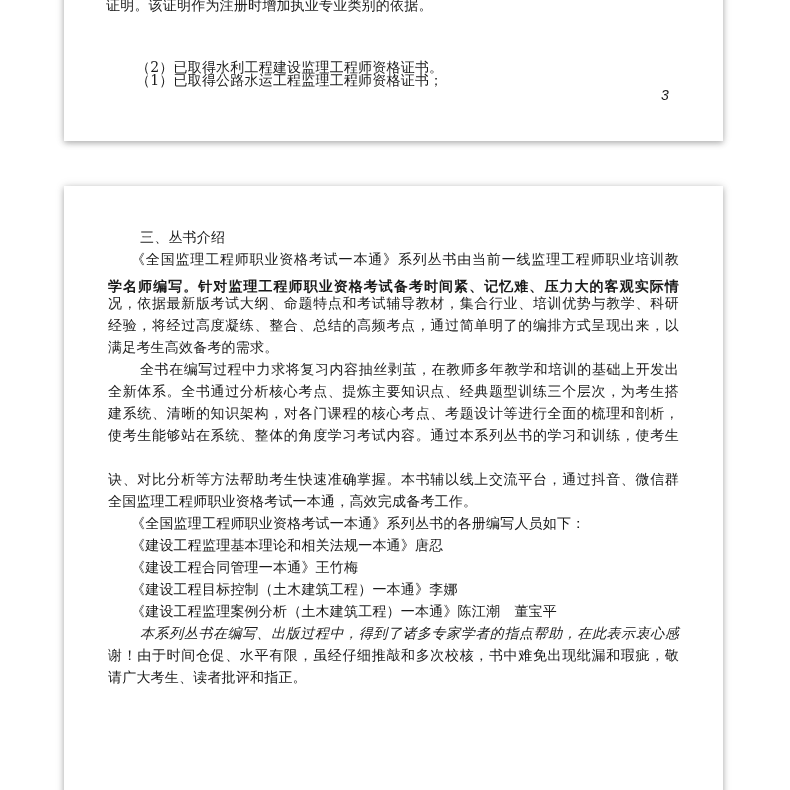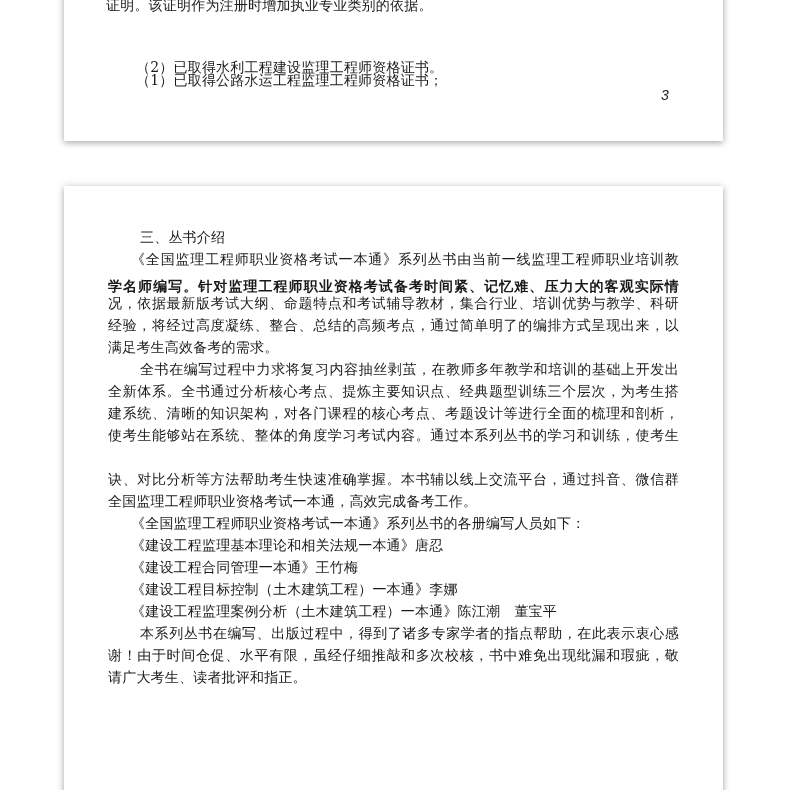--- a/index.html
+++ b/index.html
@@ -51,16 +51,16 @@
   <div class="line justify" style="top:238px;">使考生能够站在系统、整体的角度学习考试内容。通过本系列丛书的学习和训练，使考生</div>
   <div class="line justify" style="top:282px;">诀、对比分析等方法帮助考生快速准确掌握。本书辅以线上交流平台，通过抖音、微信群</div>
   <div class="line" style="top:304px;">全国监理工程师职业资格考试一本通，高效完成备考工作。</div>
 
   <div class="line" style="top:326px;left:67px;">《全国监理工程师职业资格考试一本通》系列丛书的各册编写人员如下：</div>
   <div class="line" style="top:348px;left:67px;">《建设工程监理基本理论和相关法规一本通》唐忍</div>
   <div class="line" style="top:370px;left:67px;">《建设工程合同管理一本通》王竹梅</div>
   <div class="line" style="top:392px;left:67px;">《建设工程目标控制（土木建筑工程）一本通》李娜</div>
   <div class="line" style="top:414px;left:67px;">《建设工程监理案例分析（土木建筑工程）一本通》陈江潮　董宝平</div>
 
-  <div class="line justify" style="top:436px;left:76px;width:539px;">本系列丛书在编写、出版过程中，得到了诸多专家学者的指点帮助，在此表示衷心感</div>
+  <div class="line justify" style="top:436px;left:76px;width:539px;font-style:italic;">本系列丛书在编写、出版过程中，得到了诸多专家学者的指点帮助，在此表示衷心感</div>
   <div class="line justify" style="top:458px;">谢！由于时间仓促、水平有限，虽经仔细推敲和多次校核，书中难免出现纰漏和瑕疵，敬</div>
   <div class="line" style="top:480px;">请广大考生、读者批评和指正。</div>
 </div>
 
 </body></html>

